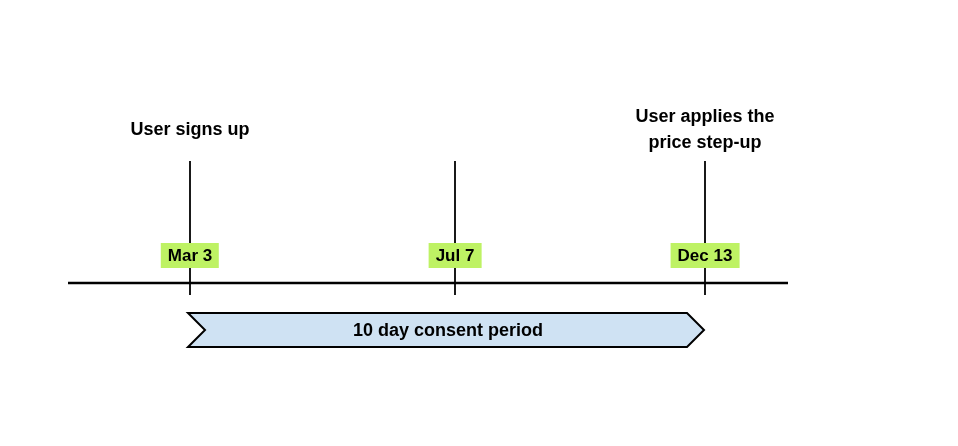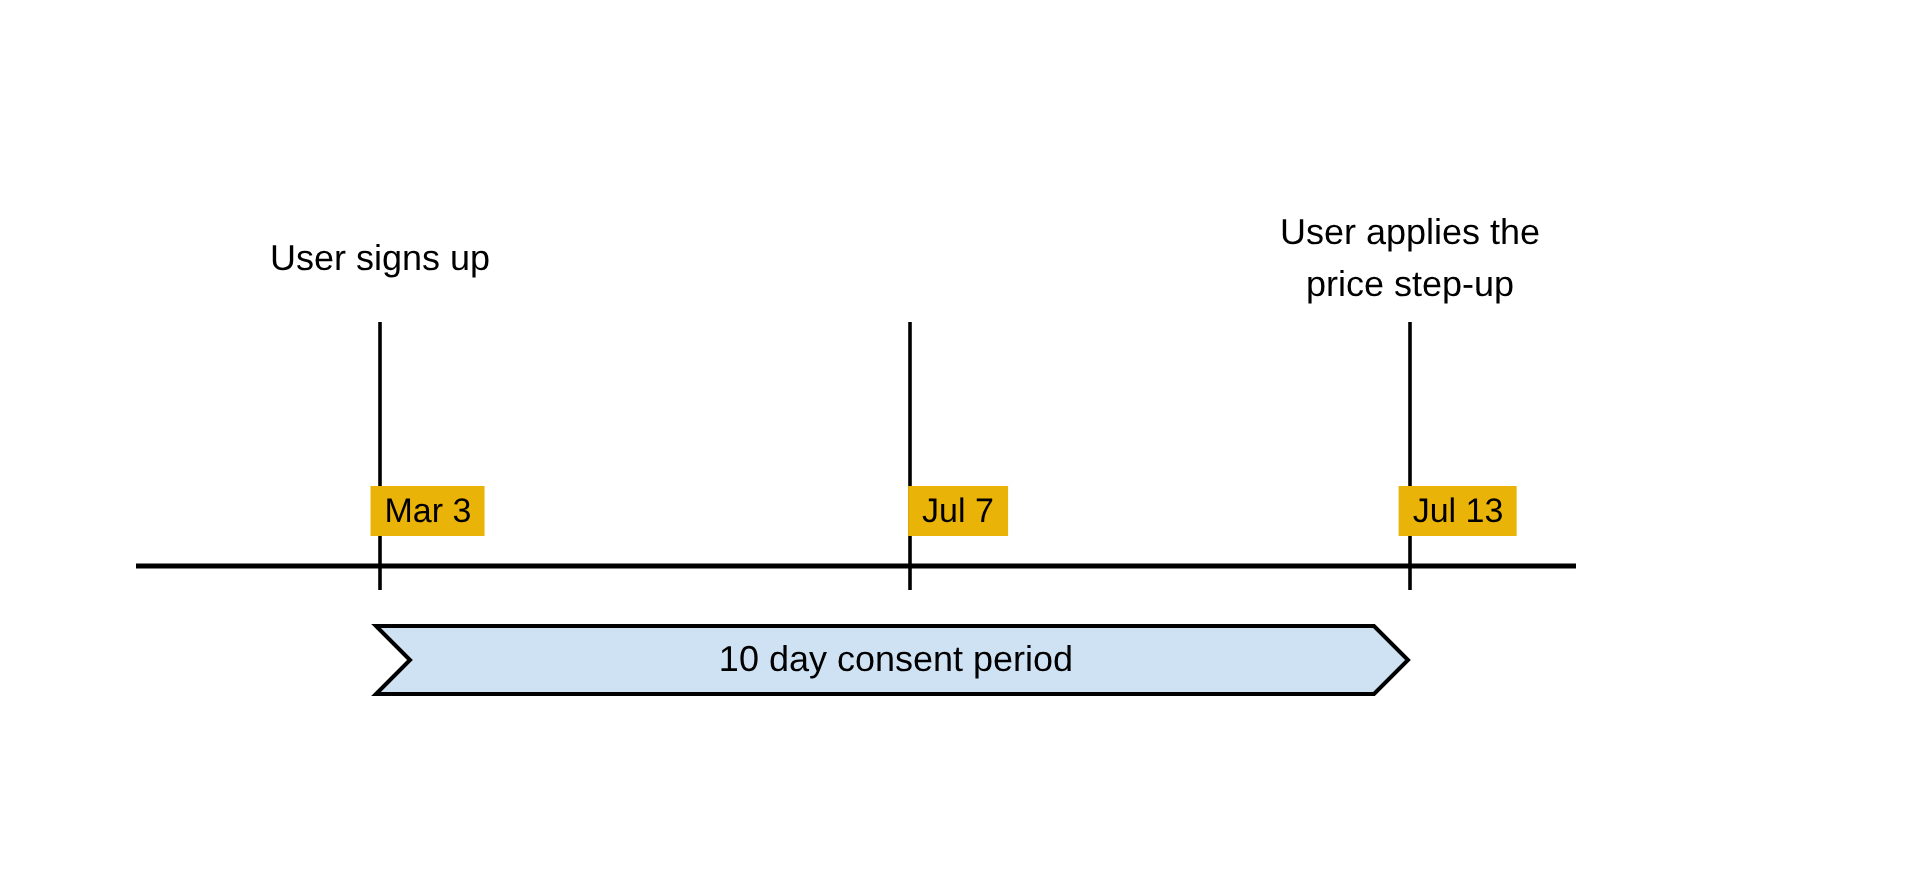--- a/index.html
+++ b/index.html
@@ -8,20 +8,21 @@
     background: #ffffff;
   }
   .canvas {
     position: relative;
     width: 788px;
     height: 446px;
     background: #ffffff;
     overflow: hidden;
     font-family: "Liberation Sans", sans-serif;
     color: #000000;
+    font-weight: bold;
   }
   .gfx {
     position: absolute;
     left: 0;
     top: 0;
   }
   .caption {
     position: absolute;
     transform: translate(-50%, -50%);
     text-align: center;
@@ -30,27 +31,26 @@
     color: #000000;
     white-space: normal;
   }
   .caption.c1 { left: 190px; top: 129px; width: 210px; }
   .caption.c2 { left: 455px; top: 129px; width: 175px; }
   .caption.c3 { left: 705px; top: 129px; width: 165px; }
   .date-chip {
     position: absolute;
     transform: translateX(-50%);
     top: 243px;
-    background: #eab308;
+    background: #bef264;
     font-size: 17px;
     line-height: 25px;
     padding: 0 7px;
     white-space: nowrap;
     text-align: center;
-    margin-left: 24px;
   }
   .date-chip.d1 { left: 190px; }
   .date-chip.d2 { left: 455px; }
   .date-chip.d3 { left: 705px; }
   .banner-label {
     position: absolute;
     left: 448px;
     top: 330px;
     transform: translate(-50%, -50%);
     font-size: 18px;
@@ -72,17 +72,17 @@
     <line x1="705" y1="161" x2="705" y2="295" stroke="#000000" stroke-width="1.8"></line>
 
     <polygon points="188,313 687,313 704,330 687,347 188,347 205,330" stroke="#000000" stroke-width="2" stroke-linejoin="miter" fill="#cfe2f3"></polygon>
   </svg>
 
   <div class="caption c1">User signs up</div>
   <div class="caption c3">User applies the price step-up</div>
 
   <div class="date-chip d1">Mar 3</div>
   <div class="date-chip d2">Jul 7</div>
-  <div class="date-chip d3">Jul 13</div>
+  <div class="date-chip d3">Dec 13</div>
 
   <div class="banner-label">10 day consent period</div>
 
 </div>
 
 </body></html>

